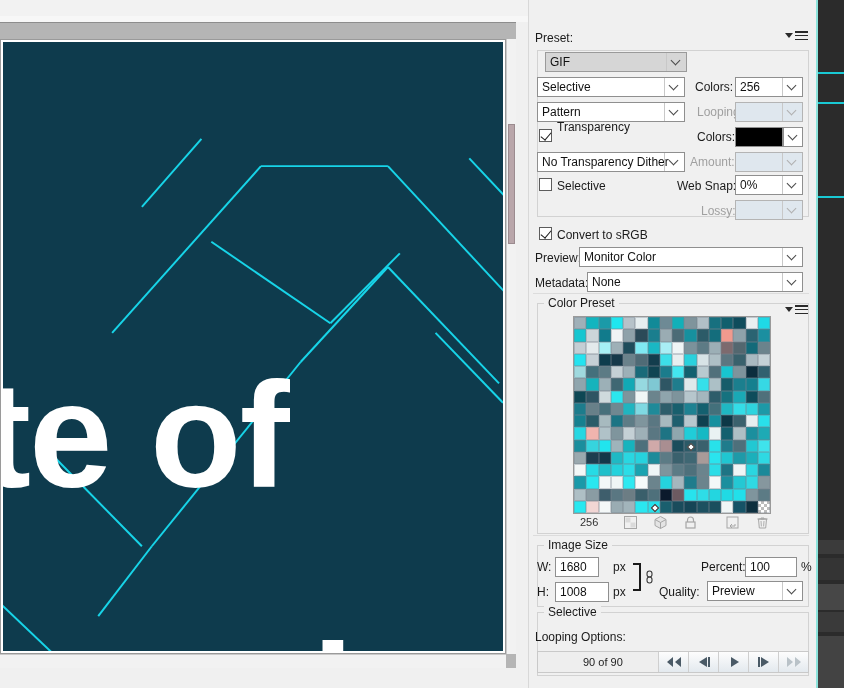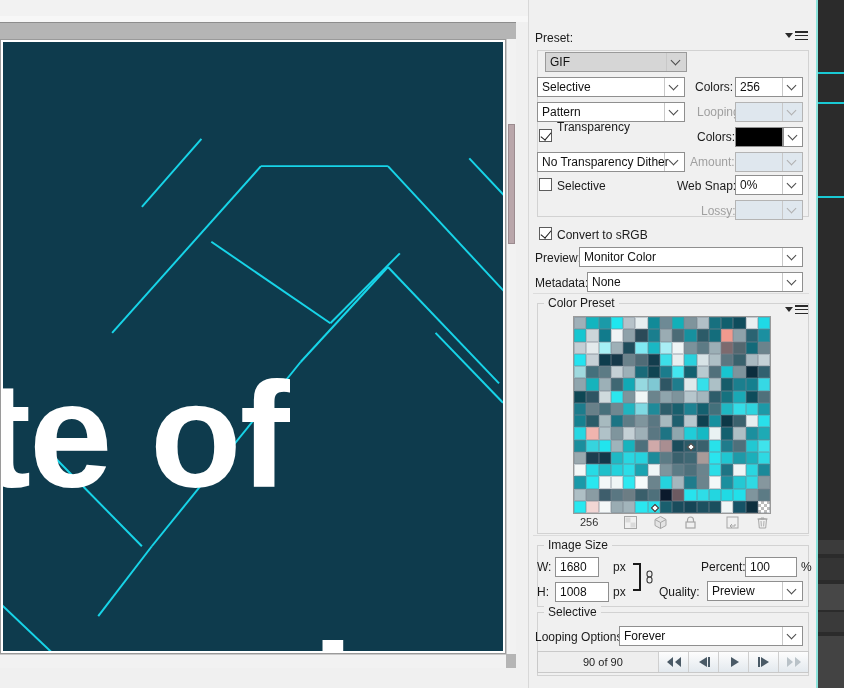--- a/index.html
+++ b/index.html
@@ -755,26 +755,20 @@
         </span>
     </div>
 
     <div class="group" style="left:8px; top:612px; width:272px; height:64px;">
       <span class="group-title">Selective</span>
     </div>
 
     <div class="row" style="left:6px; top:627px;">
       <span class="lbl">Looping Options:</span>
     </div>
-    <div class="sel boxed-arrow" style="position:absolute; left:90px; top:626px; width:184px;">
-      <span>Forever</span>
-      <span class="cv">
-          <i class="chev"></i>
-        </span>
-    </div>
 
     <div class="transport" style="left:8px; top:651px; width:272px;">
       <span class="frame-count" style="left:45px; top:0;">90 of 90</span>
 
       <span class="tbtn" style="left:120px; top:0;">
         <svg width="18" height="10" viewBox="0 0 18 10">
           <polygon points="8,0 8,10 2,5" fill="#4a5a66"></polygon>
           <polygon points="16,0 16,10 10,5" fill="#4a5a66"></polygon>
         </svg>
       </span>

